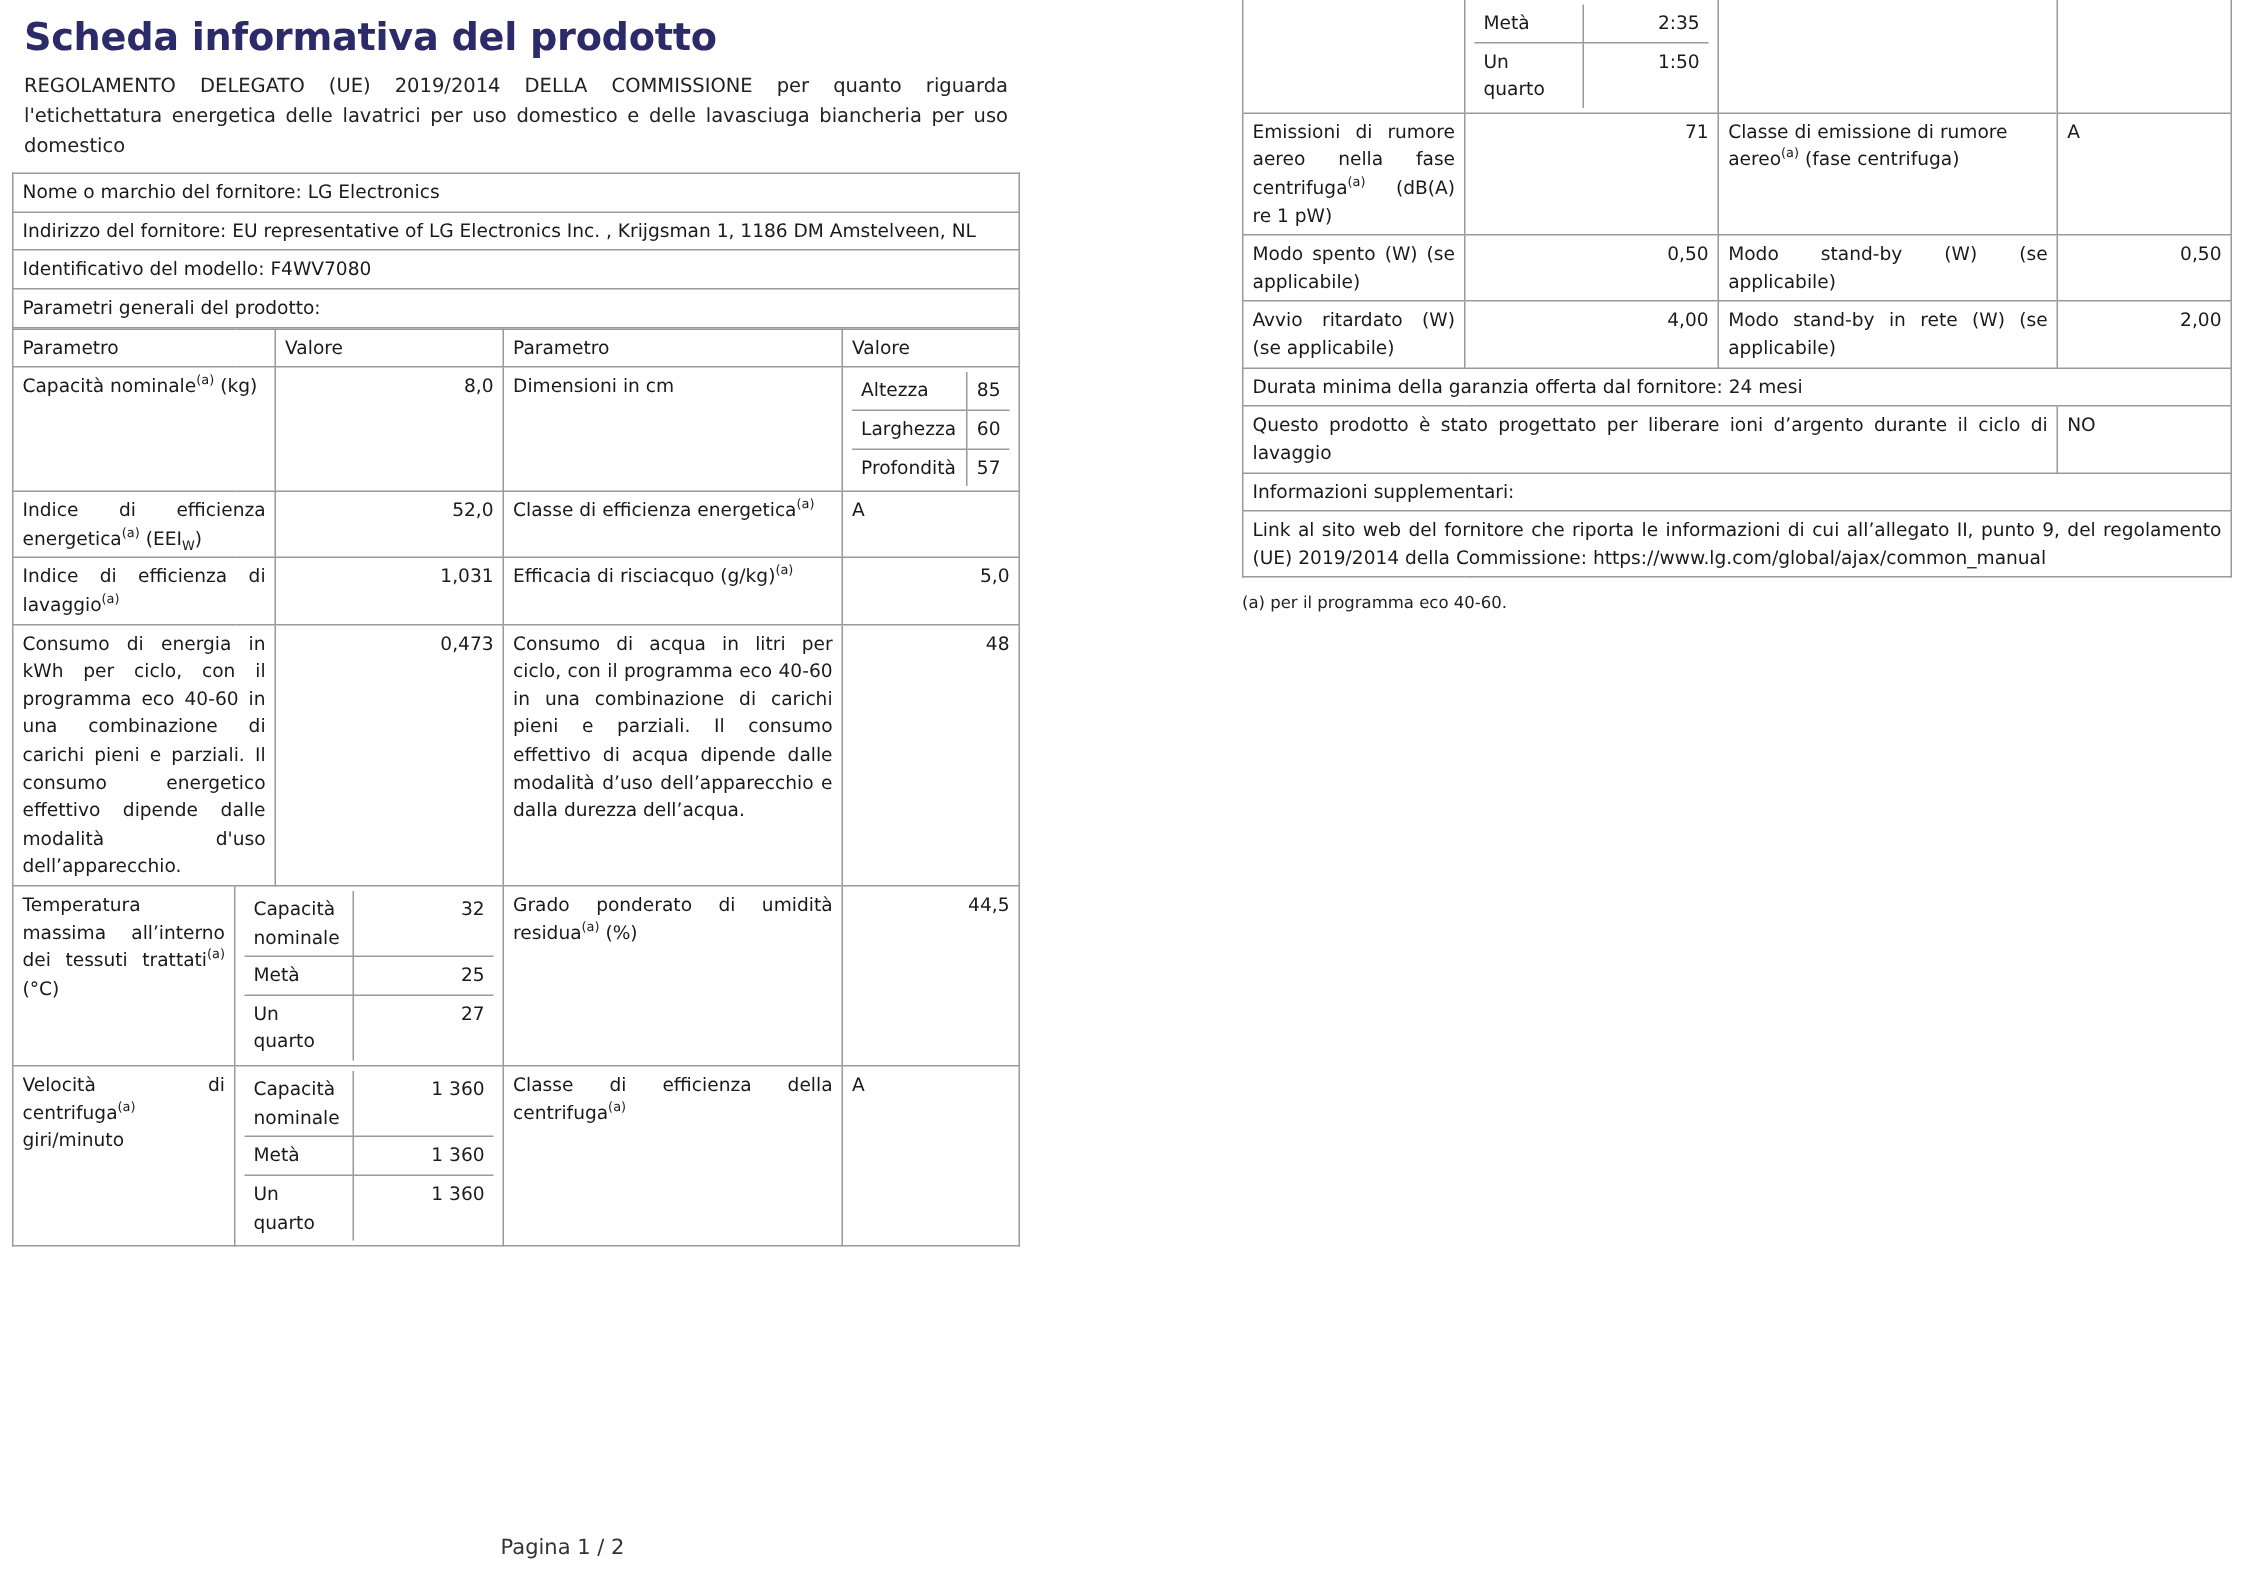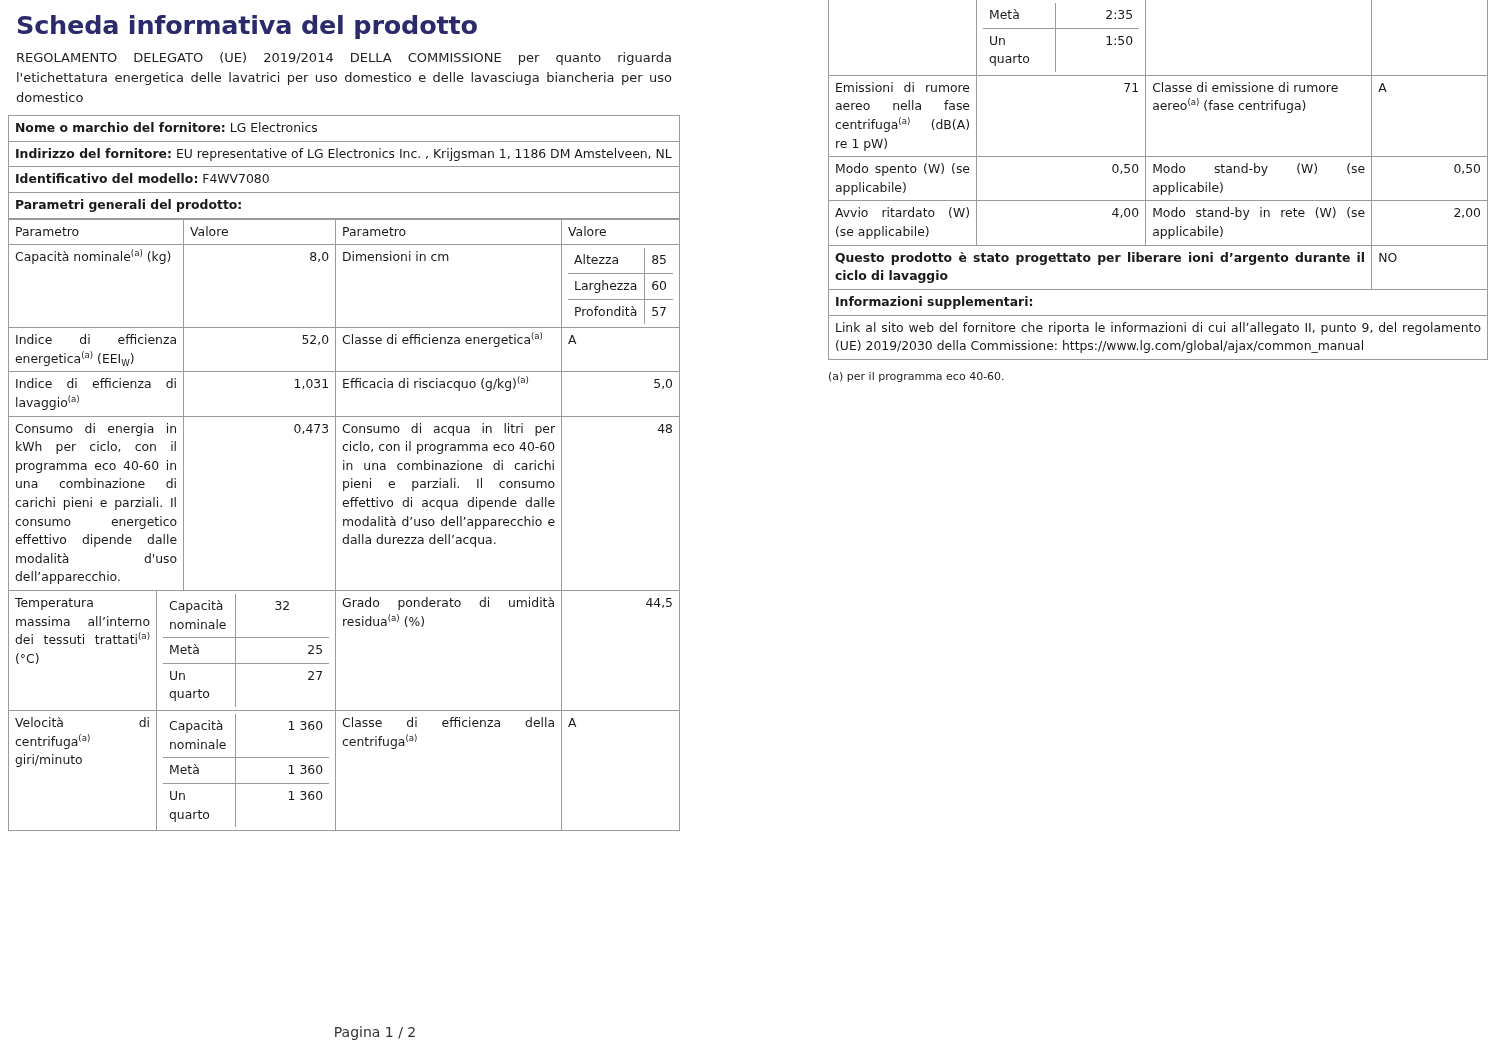--- a/index.html
+++ b/index.html
@@ -51,21 +51,21 @@
     width: 100%;
     font-size: 12.4px;
     line-height: 1.5;
     border-radius: 31px;
   }
   table.tbl td {
     border: 1px solid #9a9a9a;
     padding: 3px 6px;
     vertical-align: top;
   }
-  .lbl-bold { font-weight: bold; }
+  .lbl-bold { font-weight: normal; }
   .num { text-align: right; }
   .just { text-align: justify; }
   sup { font-size: 8.6px; vertical-align: super; line-height: 0; }
   sub { font-size: 8.6px; vertical-align: sub; line-height: 0; }
 
   .footnote {
     font-size: 11px;
     margin-top: 10px;
     color: #222;
   }
@@ -202,21 +202,21 @@
       <tr>
         <td class="just" style="width:148px;">
           <span>Temperatura massima all’interno dei tessuti trattati</span><sup>(a)</sup>
           <span>(°C)</span>
         </td>
         <td colspan="2" class="nopad">
           <table class="sub-inner">
             <tbody>
                   <tr>
               <td style="width:72px;border-left:none;border-top:none;">Capacità nominale</td>
-              <td class="num" style="border-right:none;border-top:none;text-align:center;">32</td>
+              <td class="num" style="border-right:none;border-top:none;">32</td>
             </tr>
             <tr>
               <td style="width:72px;border-left:none;">Metà</td>
               <td class="num" style="border-right:none;">25</td>
             </tr>
             <tr>
               <td style="width:72px;border-left:none;border-bottom:none;">Un quarto</td>
               <td class="num" style="border-right:none;border-bottom:none;">27</td>
             </tr>
           </tbody>
@@ -311,34 +311,40 @@
         <td colspan="2" class="num">0,50</td>
       </tr>
 
       <tr>
         <td class="just">Avvio ritardato (W) (se applicabile)</td>
         <td colspan="2" class="num">4,00</td>
         <td class="just">Modo stand-by in rete (W) (se applicabile)</td>
         <td colspan="2" class="num">2,00</td>
       </tr>
 
+      <tr>
+        <td colspan="6">
+          <span class="lbl-bold">Durata minima della garanzia offerta dal fornitore:</span>
+          <span>24 mesi</span>
+        </td>
+      </tr>
 
       <tr>
         <td colspan="4" class="lbl-bold just" style="width:526px;">Questo prodotto è stato progettato per liberare ioni d’argento durante il ciclo di lavaggio</td>
         <td colspan="2">NO</td>
       </tr>
 
       <tr>
         <td colspan="6">
           <span class="lbl-bold">Informazioni supplementari:</span>
         </td>
       </tr>
 
       <tr>
-        <td colspan="6" class="just">Link al sito web del fornitore che riporta le informazioni di cui all’allegato II, punto 9, del regolamento (UE) 2019/2030 della Commissione:  https://www.lg.com/global/ajax/common_manual</td>
+        <td colspan="6" class="just">Link al sito web del fornitore che riporta le informazioni di cui all’allegato II, punto 9, del regolamento (UE) 2019/2014 della Commissione:  https://www.lg.com/global/ajax/common_manual</td>
       </tr>
     </tbody>
       </table>
 
     <div class="footnote">(a) per il programma eco 40-60.</div>
   </div>
 
 </div>
 
 </body></html>

